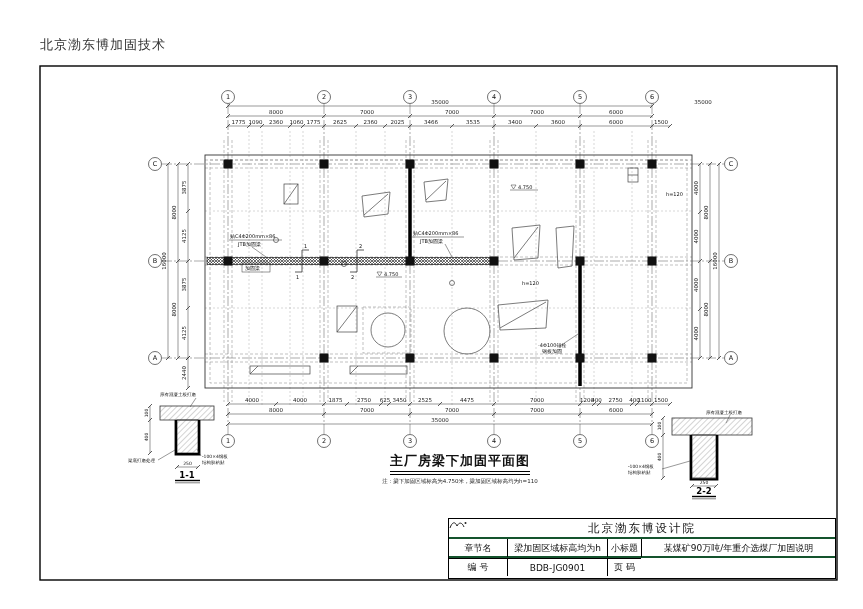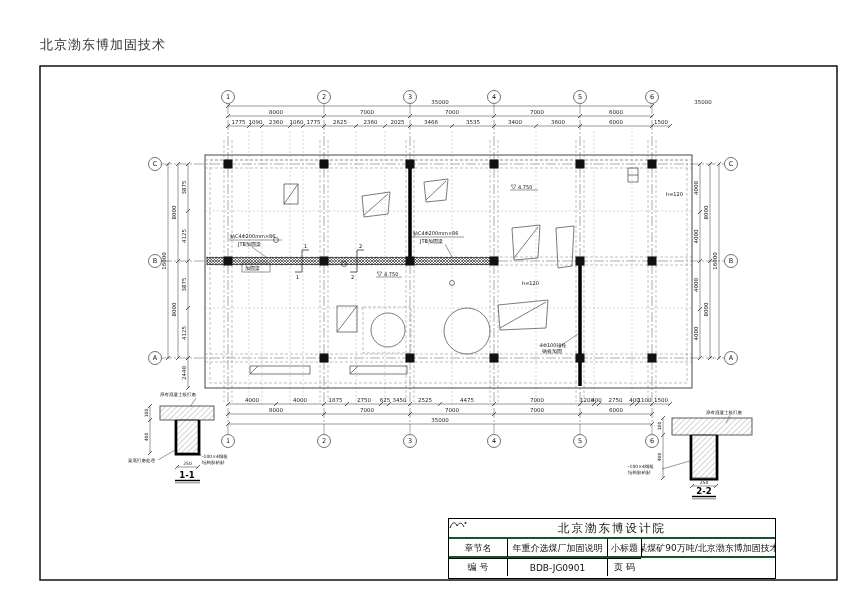--- a/index.html
+++ b/index.html
@@ -19,21 +19,21 @@
   .bubt{font-size:6.5px;fill:#111;text-anchor:middle;}
   .ann{font-size:5px;fill:#111;}
   .ann4{font-size:4.5px;fill:#111;}
   .dlabel{font-size:8.5px;font-weight:bold;fill:#000;text-anchor:middle;}
   .thin{stroke:#333;stroke-width:.5;fill:none;}
   .shape{stroke:#444;stroke-width:.7;fill:none;}
   .dwg-title-wrap{position:absolute;left:370px;top:450px;width:180px;text-align:center;}
   .dwg-title{display:inline-block;font-size:13px;font-weight:bold;letter-spacing:1px;
         border-bottom:4px double #000;padding-bottom:1px;}
   .dwg-note{margin-top:3px;font-size:5.5px;color:#222;}
-  .titleblock{position:absolute;left:448px;top:518px;width:328px;height:61px;
+  .titleblock{position:absolute;left:448px;top:518px;width:388px;height:61px;
         background:#fff;border:1.3px solid #000;box-sizing:border-box;font-size:9px;}
   .tb-header{height:19px;border-bottom:1px solid #000;display:flex;align-items:center;
         justify-content:center;gap:6px;font-size:11.5px;letter-spacing:2px;box-sizing:border-box;}
   .tb-row{height:20px;display:grid;grid-template-columns:58px 100px 34px 1fr;box-sizing:border-box;}
   .tb-row + .tb-row > div{border-top:1px solid #000;}
   .tb-row > div{display:flex;align-items:center;justify-content:center;box-sizing:border-box;
         border-left:0;white-space:nowrap;overflow:hidden;}
   .tb-row > div + div{border-left:1px solid #000;}
   .tb-row{border-top:2px solid #14532d;margin-top:-1px;}
   .tb-header{margin-top:0;}
@@ -426,34 +426,38 @@
       <line x1="692" y1="486" x2="716" y2="486" class="dl"></line>
       <line x1="690" y1="488" x2="694" y2="484" class="tick"></line>
       <line x1="714" y1="488" x2="718" y2="484" class="tick"></line>
       <text x="704" y="484" class="ann4" text-anchor="middle">250</text>
       <text x="704" y="494" class="dlabel">2-2</text>
       <line x1="692" y1="496.5" x2="716" y2="496.5" stroke="#000" stroke-width="1.4"></line>
       <line x1="692" y1="498.8" x2="716" y2="498.8" stroke="#000" stroke-width=".5"></line>
     </g>
   </svg>
 
+  <div class="dwg-title-wrap">
+    <span class="dwg-title">主厂房梁下加固平面图</span>
+    <div class="dwg-note">注：梁下加固区域标高为4.750米，梁加固区域标高均为h=110</div>
+  </div>
 
   <div class="titleblock">
     <div class="tb-header">
       <svg width="18" height="12" viewBox="0 0 18 12">
         <path d="M1,9 C3,3 6,2 8,7 C10,3 13,3 15,8" fill="none" stroke="#222" stroke-width="1"></path>
         <circle cx="16.5" cy="4" r="1" fill="#222"></circle>
       </svg>
       <span>北京渤东博设计院</span>
     </div>
     <div class="tb-row">
       <div>章节名</div>
-      <div>年重介选煤厂加固说明</div>
+      <div>梁加固区域标高均为h</div>
       <div>小标题</div>
-      <div>某煤矿90万吨/北京渤东博加固技术</div>
+      <div>某煤矿90万吨/年重介选煤厂加固说明</div>
     </div>
     <div class="tb-row">
       <div>编  号</div>
       <div>BDB-JG0901</div>
       <div>页  码</div>
     </div>
   </div>
 
 </div>
 

